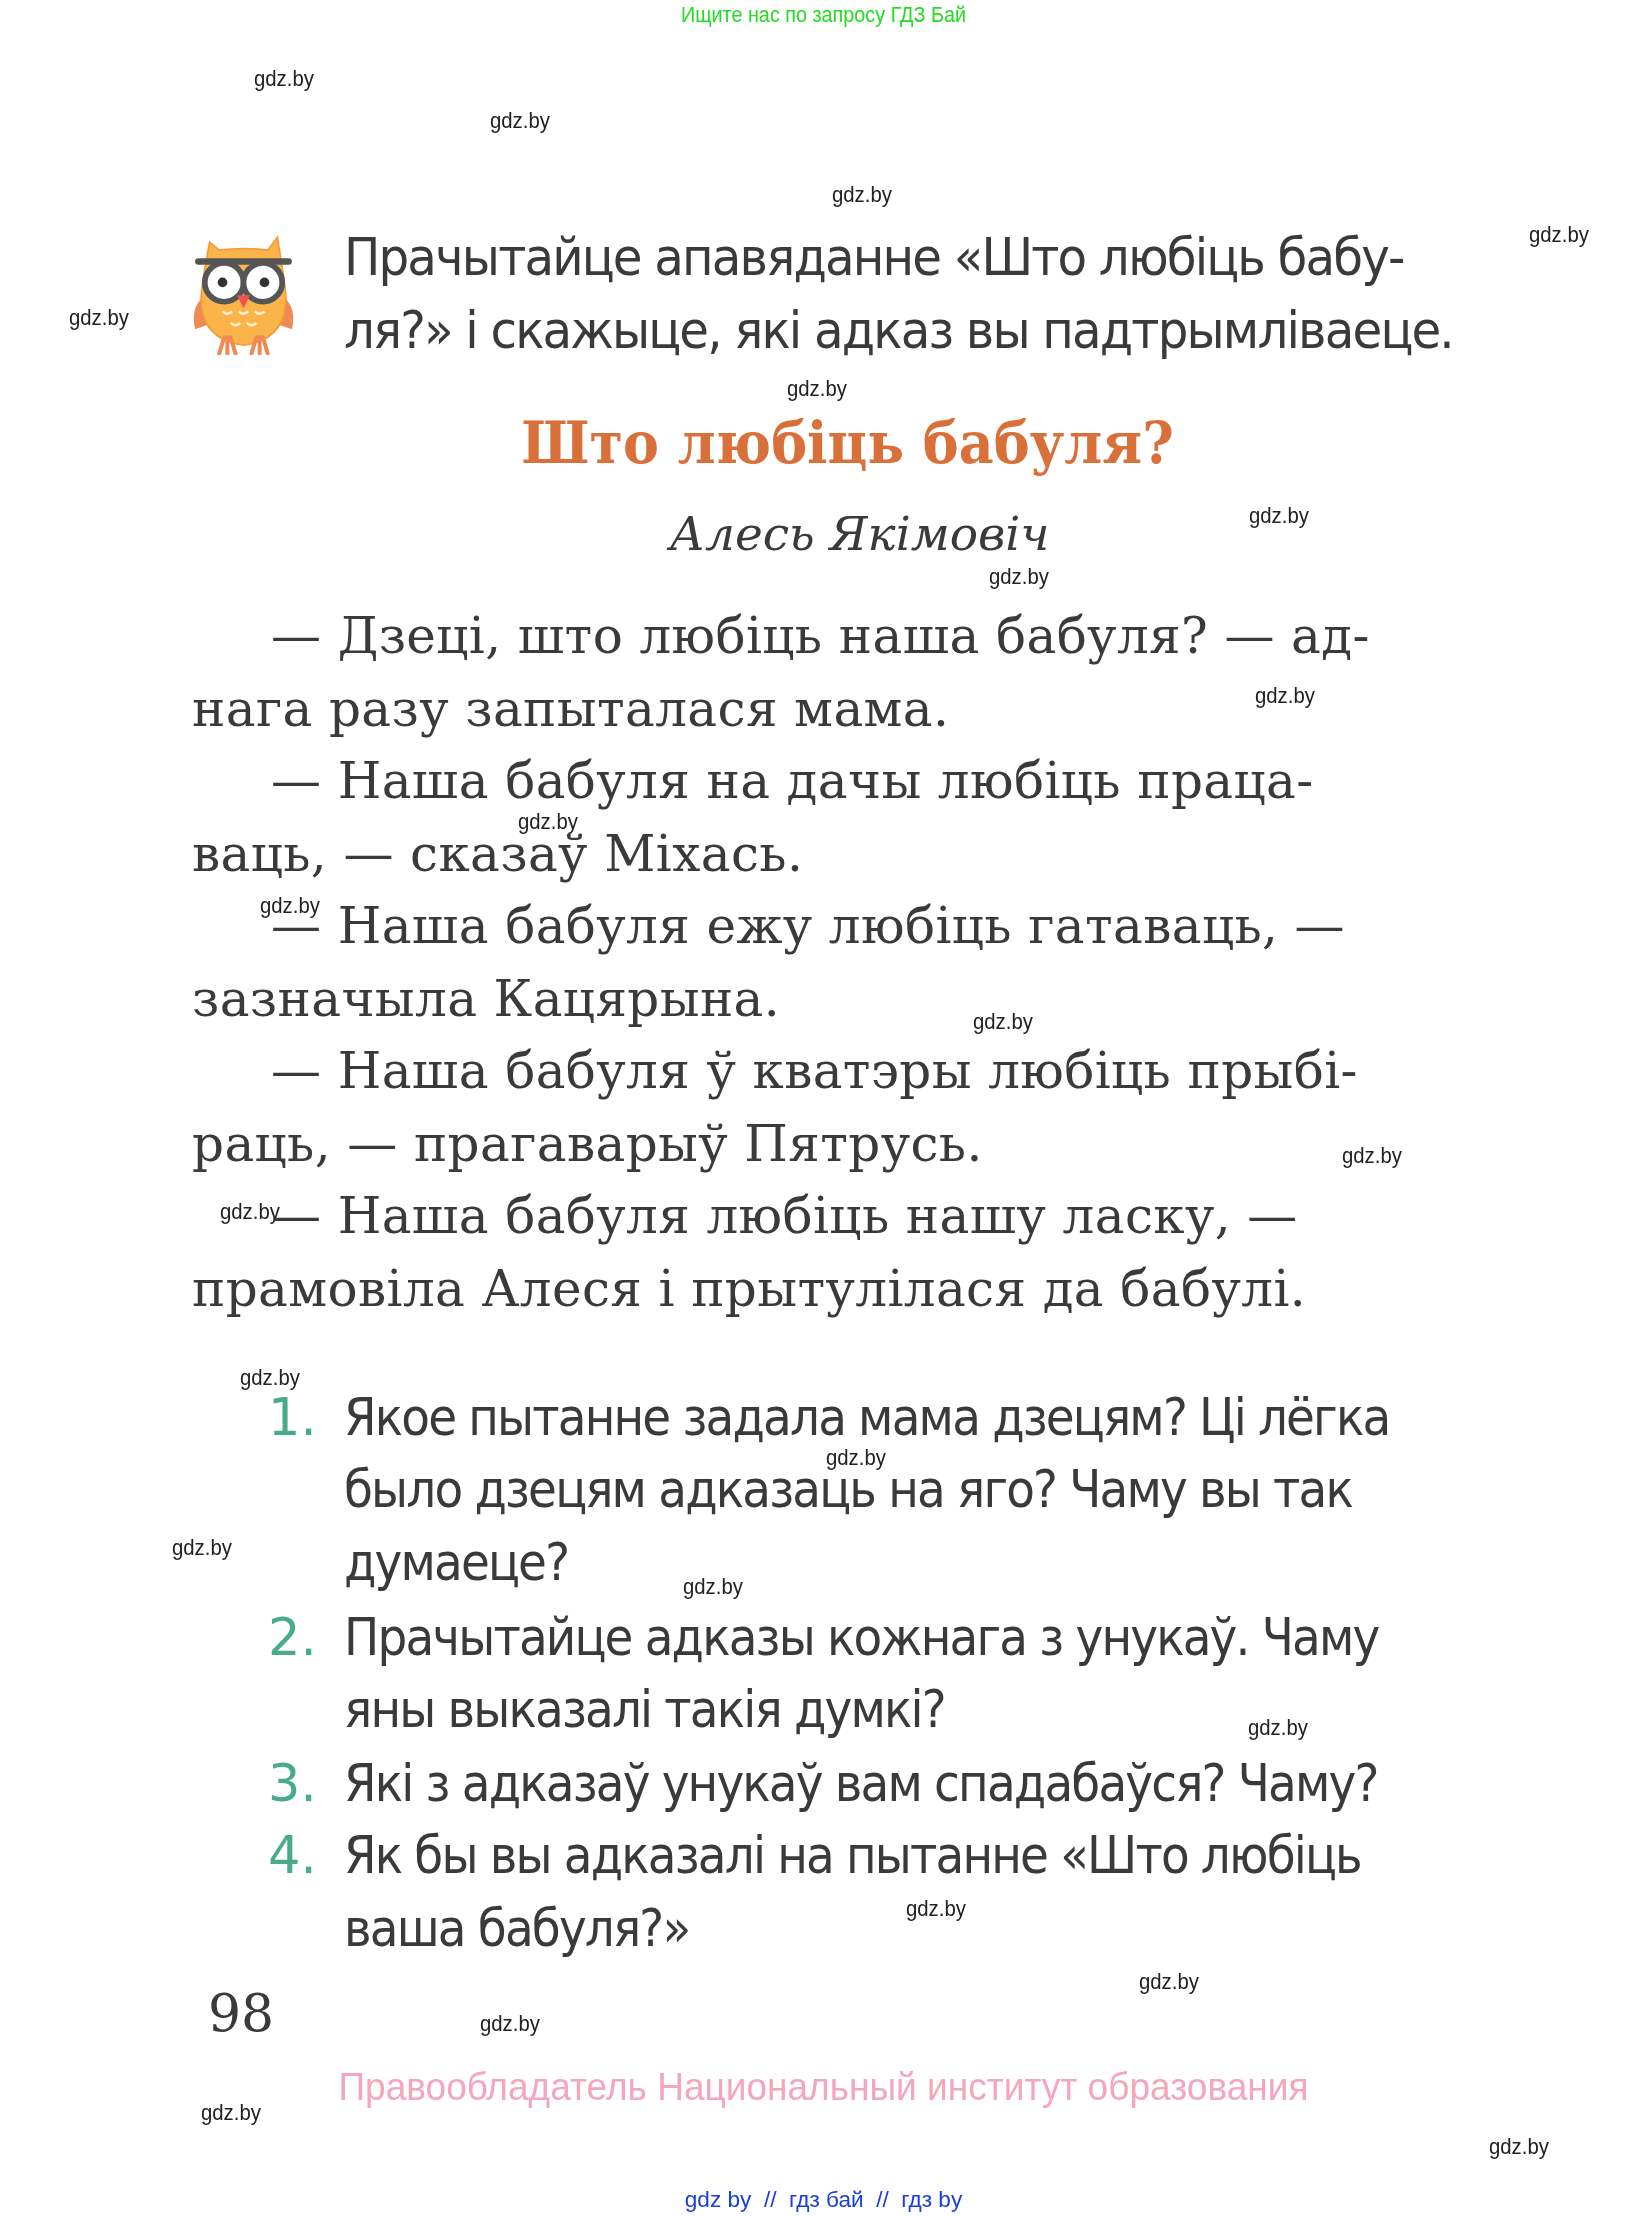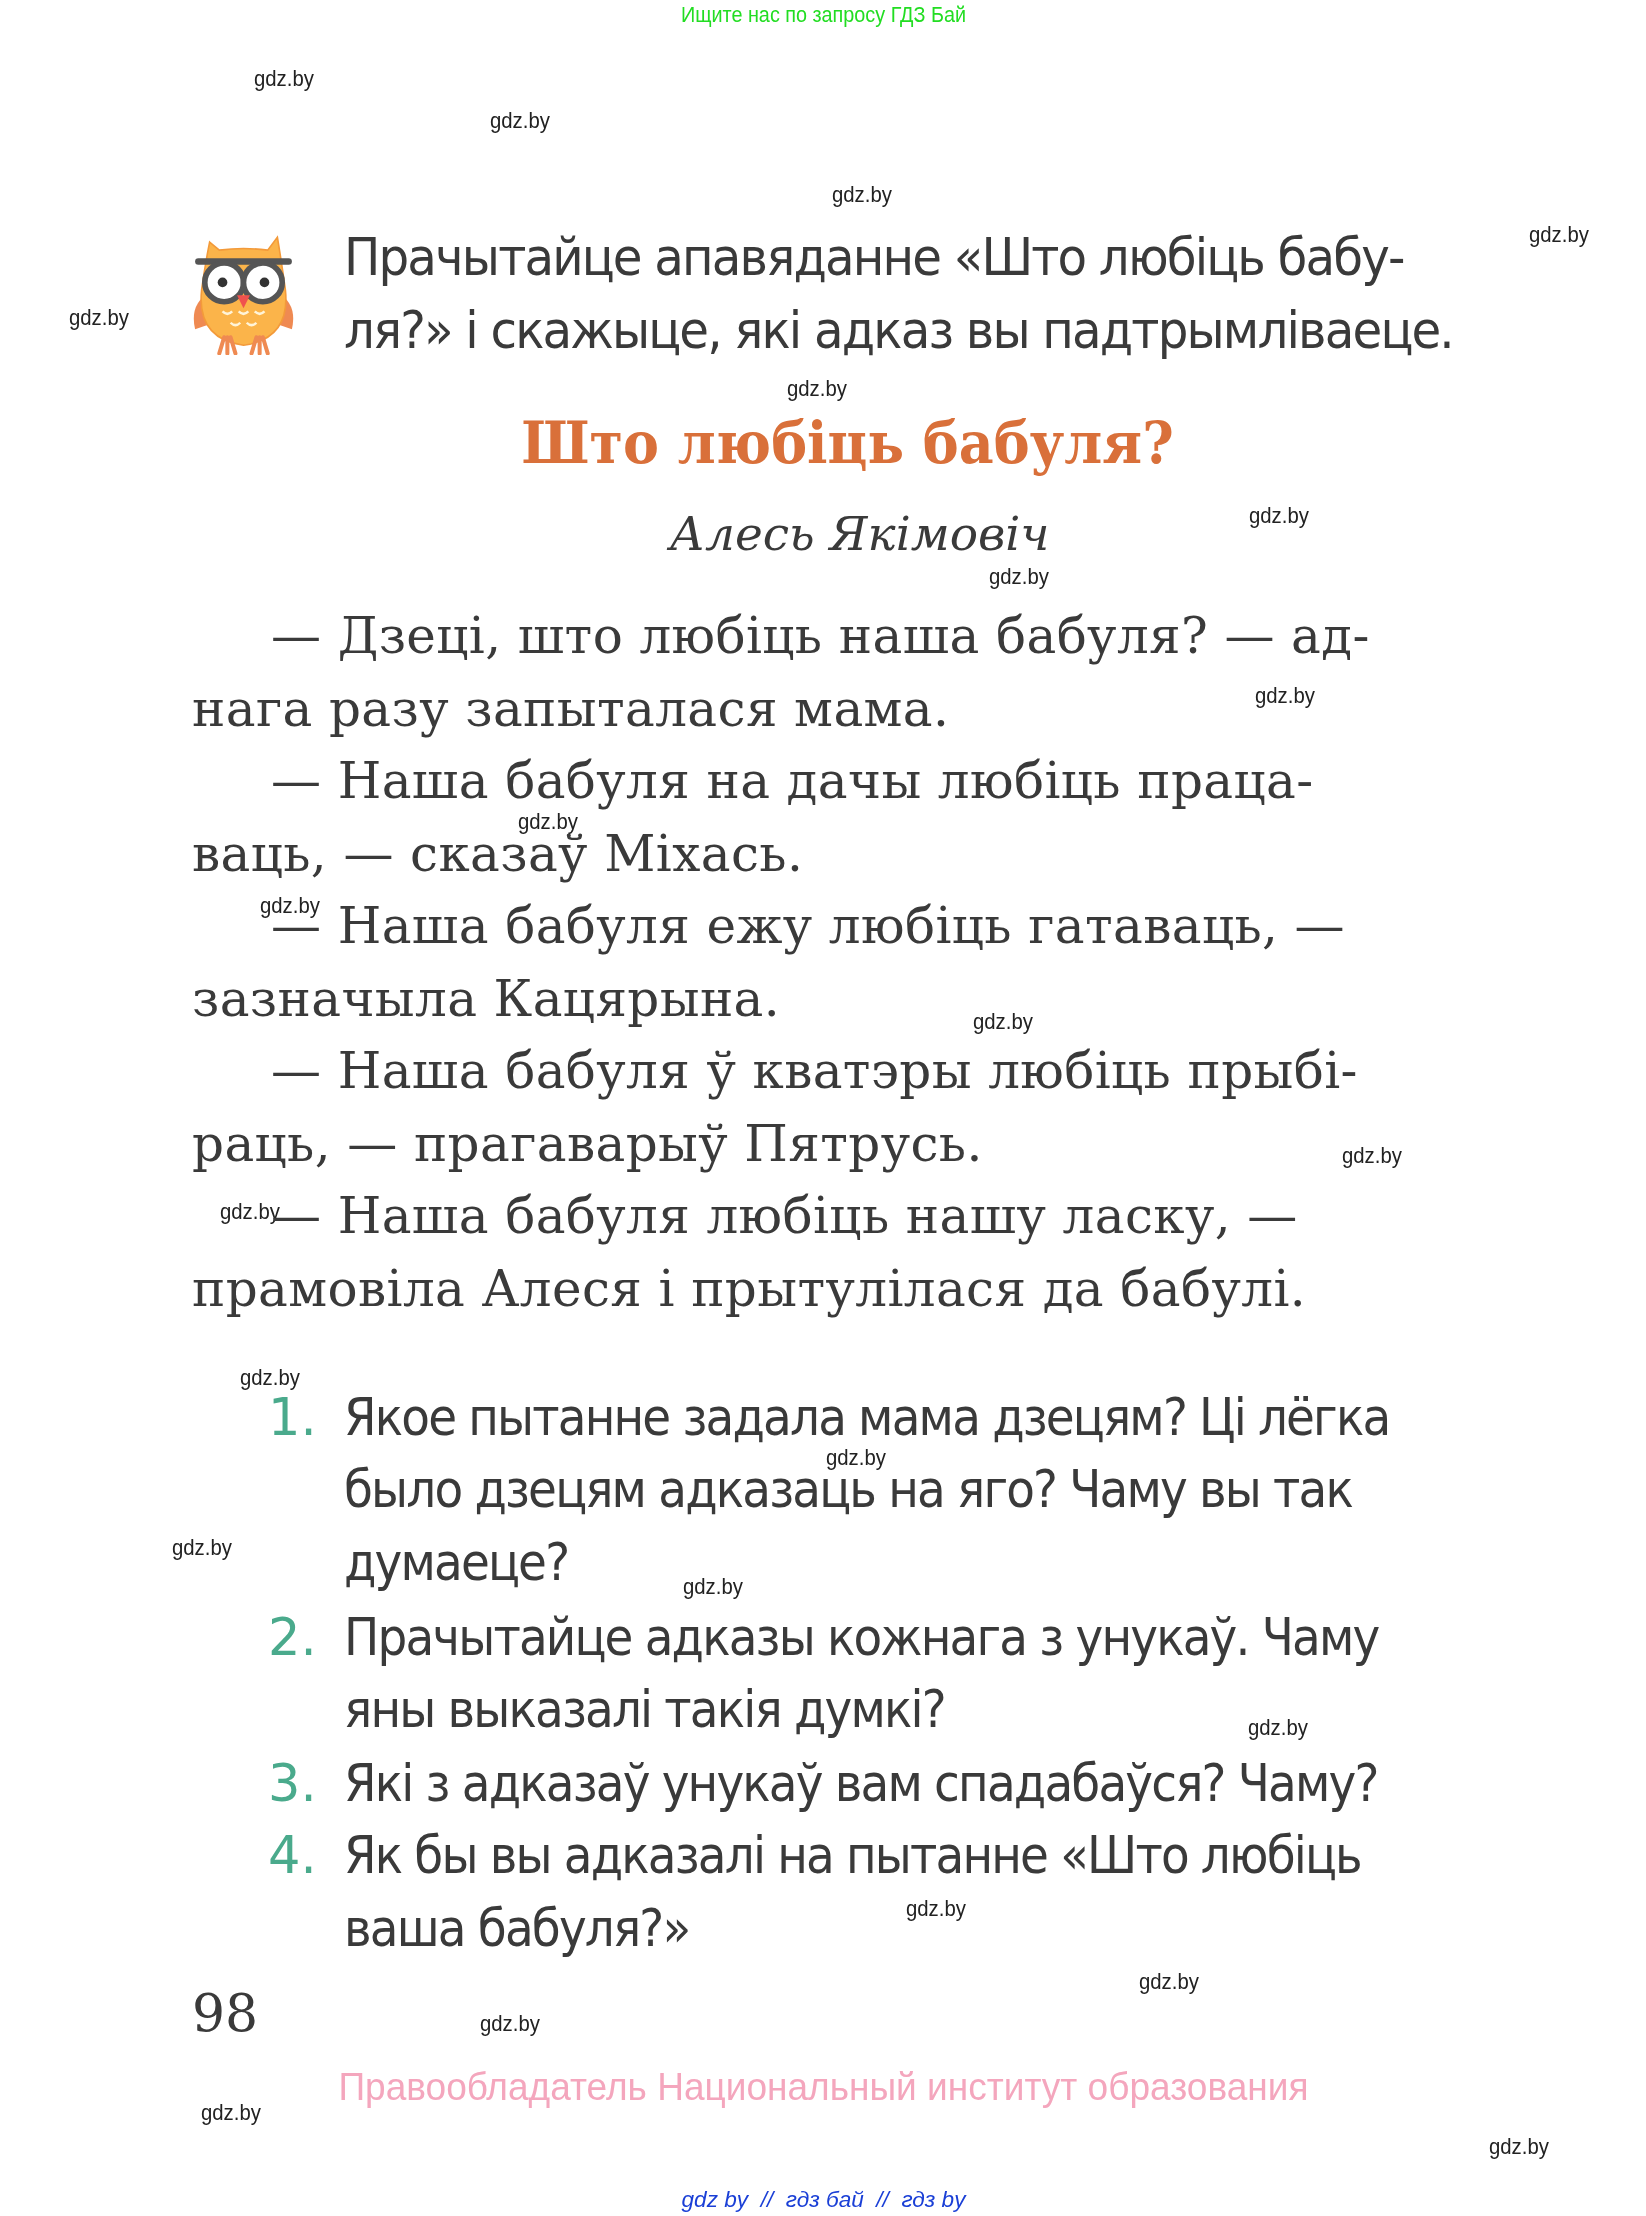--- a/index.html
+++ b/index.html
@@ -6,21 +6,21 @@
   body{width:1647px;height:2216px;position:relative;overflow:hidden;font-family:"DejaVu Sans",sans-serif;color:#3a3a3a;}
   .abs{position:absolute;white-space:nowrap;}
   .top-banner{top:1.6px;left:0;width:1647px;text-align:center;font-family:"Liberation Sans",sans-serif;font-size:22px;color:#22dd22;transform:scaleX(0.9);}
   .wm{font-family:"Liberation Sans",sans-serif;font-size:22.6px;color:#222;transform:scaleX(0.9);transform-origin:left top;}
   .instr{left:344px;font-family:"DejaVu Sans",sans-serif;font-size:52px;color:#3a3a3a;letter-spacing:-2px;transform:scaleX(0.93);transform-origin:left top;}
   .title{left:0;width:1647px;text-align:center;top:409px;font-family:"DejaVu Serif",serif;font-weight:bold;font-size:58px;color:#d9703a;transform:translateX(24px) scaleX(0.93);}
   .author{left:0;width:1647px;text-align:center;top:506px;font-family:"DejaVu Serif",serif;font-style:italic;font-size:47px;color:#3a3a3a;transform:translateX(36px);}
   .body-line{font-family:"DejaVu Serif",serif;font-size:51px;color:#3a3a3a;letter-spacing:0.4px;transform:scaleX(0.98);transform-origin:left top;}
   .q-num{font-family:"DejaVu Sans",sans-serif;font-size:51px;color:#4aaa8c;left:268px;}
   .q-line{font-family:"DejaVu Sans",sans-serif;font-size:51px;color:#3a3a3a;left:344px;letter-spacing:-2px;transform:scaleX(0.92);transform-origin:left top;}
-  .page-num{left:192px;top:1983px;font-family:"DejaVu Serif",serif;font-size:52px;color:#3a3a3a;}
+  .page-num{left:208px;top:1983px;font-family:"DejaVu Serif",serif;font-size:52px;color:#3a3a3a;}
   .copyright{left:0;width:1647px;text-align:center;top:2065px;font-family:"Liberation Sans",sans-serif;font-size:39px;color:#f4a6bd;transform:scaleX(0.95);}
   .footer-links{left:0;width:1647px;text-align:center;top:2187px;font-family:"Liberation Sans",sans-serif;font-size:22.6px;color:#1a3fd6;}
   .owl{left:187px;top:234px;width:113px;height:121px;}
 </style>
 </head>
 <body>
 
 <div class="abs top-banner">Ищите нас по запросу ГДЗ Бай</div>
 
 <div class="abs wm" style="left:254px;top:66px;">gdz.by</div>
@@ -92,14 +92,14 @@
 
 <div class="abs q-num" style="top:1754px;">3.</div>
 <div class="abs q-line" style="top:1754px;">Які з адказаў унукаў вам спадабаўся? Чаму?</div>
 
 <div class="abs q-num" style="top:1826px;">4.</div>
 <div class="abs q-line" style="top:1826px;">Як бы вы адказалі на пытанне «Што любіць</div>
 <div class="abs q-line" style="top:1899px;">ваша бабуля?»</div>
 
 <div class="abs page-num">98</div>
 <div class="abs copyright">Правообладатель Национальный институт образования</div>
-<div class="abs footer-links" style="white-space:pre;font-style:italic;">gdz by  //  гдз бай  //  гдз by</div>
+<div class="abs footer-links" style="white-space:pre;">gdz by  //  гдз бай  //  гдз by</div>
 
 
 </body></html>

